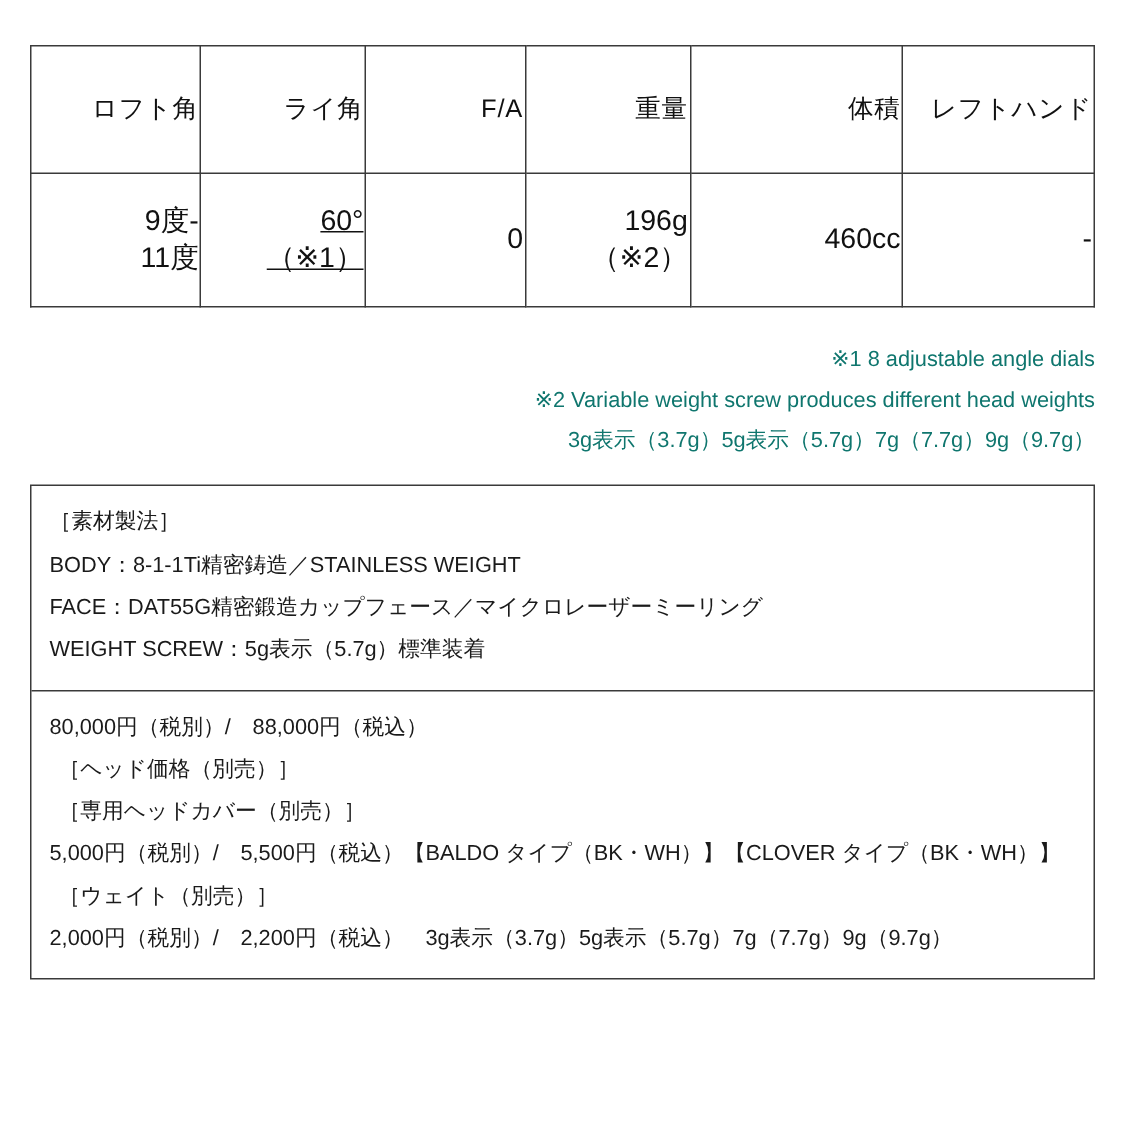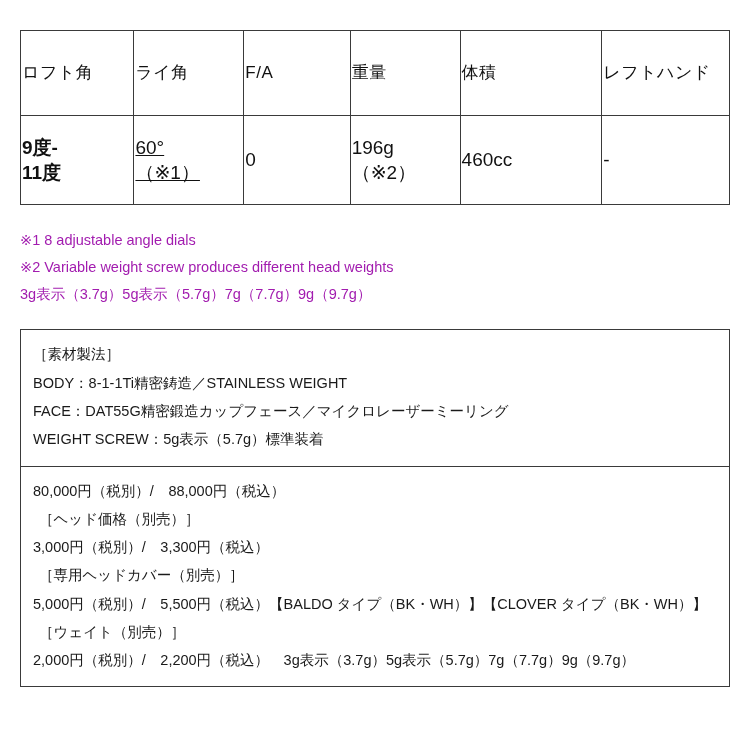--- a/index.html
+++ b/index.html
@@ -25,21 +25,21 @@
   
   table.spec {
     width: 710px;
     border-collapse: collapse;
     table-layout: fixed;
     border: 1px solid #3a3a3a;
   }
   table.spec th,
   table.spec td {
     border: 1px solid #3a3a3a;
-    text-align: left;
+    text-align: right;
     vertical-align: middle;
     font-weight: normal;
     line-height: 1.32;
   }
   table.spec th {
     height: 82px;
     font-size: 17px;
     letter-spacing: 0.5px;
     color: #111;
   }
@@ -53,29 +53,30 @@
   .col-3 { width: 15%; }
   .col-4 { width: 15.5%; }
   .col-5 { width: 20%; }
   .col-6 { width: 18%; }
 
   
   .notes {
     margin-top: 22px;
     font-size: 14.5px;
     line-height: 1.85;
-    color: #a21caf;
+    color: #0f766e;
+    text-align: right;
   }
   .notes div {
     white-space: nowrap;
   }
 
   
   .info-box {
-    margin-top: 22px;
+    margin-top: 16px;
     width: 710px;
     box-sizing: border-box;
     border: 1px solid #3a3a3a;
   }
   .info-section {
     padding: 10px 12px 12px 12px;
     font-size: 14.5px;
     line-height: 1.95;
   }
   .info-section + .info-section {
@@ -113,21 +114,21 @@
         <th>ロフト角</th>
         <th>ライ角</th>
         <th>F/A</th>
         <th>重量</th>
         <th>体積</th>
         <th>レフトハンド</th>
       </tr>
     </thead>
     <tbody>
       <tr>
-        <td style="white-space:pre-line;font-weight:bold;">9度-
+        <td style="white-space:pre-line;">9度-
 11度</td>
         <td style="white-space:pre-line;text-decoration:underline;">60°
 （※1）</td>
         <td>0</td>
         <td style="white-space:pre-line;">196g
 （※2）</td>
         <td>460cc</td>
         <td>-</td>
       </tr>
     </tbody>
@@ -144,21 +145,20 @@
     <div class="info-section">
       <div class="line heading">［素材製法］</div>
       <div class="line">BODY：8-1-1Ti精密鋳造／STAINLESS WEIGHT</div>
       <div class="line">FACE：DAT55G精密鍛造カップフェース／マイクロレーザーミーリング</div>
       <div class="line">WEIGHT SCREW：5g表示（5.7g）標準装着</div>
     </div>
 
     <div class="info-section">
       <div class="line">80,000円（税別）/　88,000円（税込）</div>
       <div class="line heading indent">［ヘッド価格（別売）］</div>
-      <div class="line">3,000円（税別）/　3,300円（税込）</div>
       <div class="line heading indent">［専用ヘッドカバー（別売）］</div>
       <div class="line wrap">5,000円（税別）/　5,500円（税込）【BALDO タイプ（BK・WH）】【CLOVER タイプ（BK・WH）】</div>
       <div class="line heading indent">［ウェイト（別売）］</div>
       <div class="line">2,000円（税別）/　2,200円（税込）　3g表示（3.7g）5g表示（5.7g）7g（7.7g）9g（9.7g）</div>
     </div>
 
   </div>
 
 </div>
 

